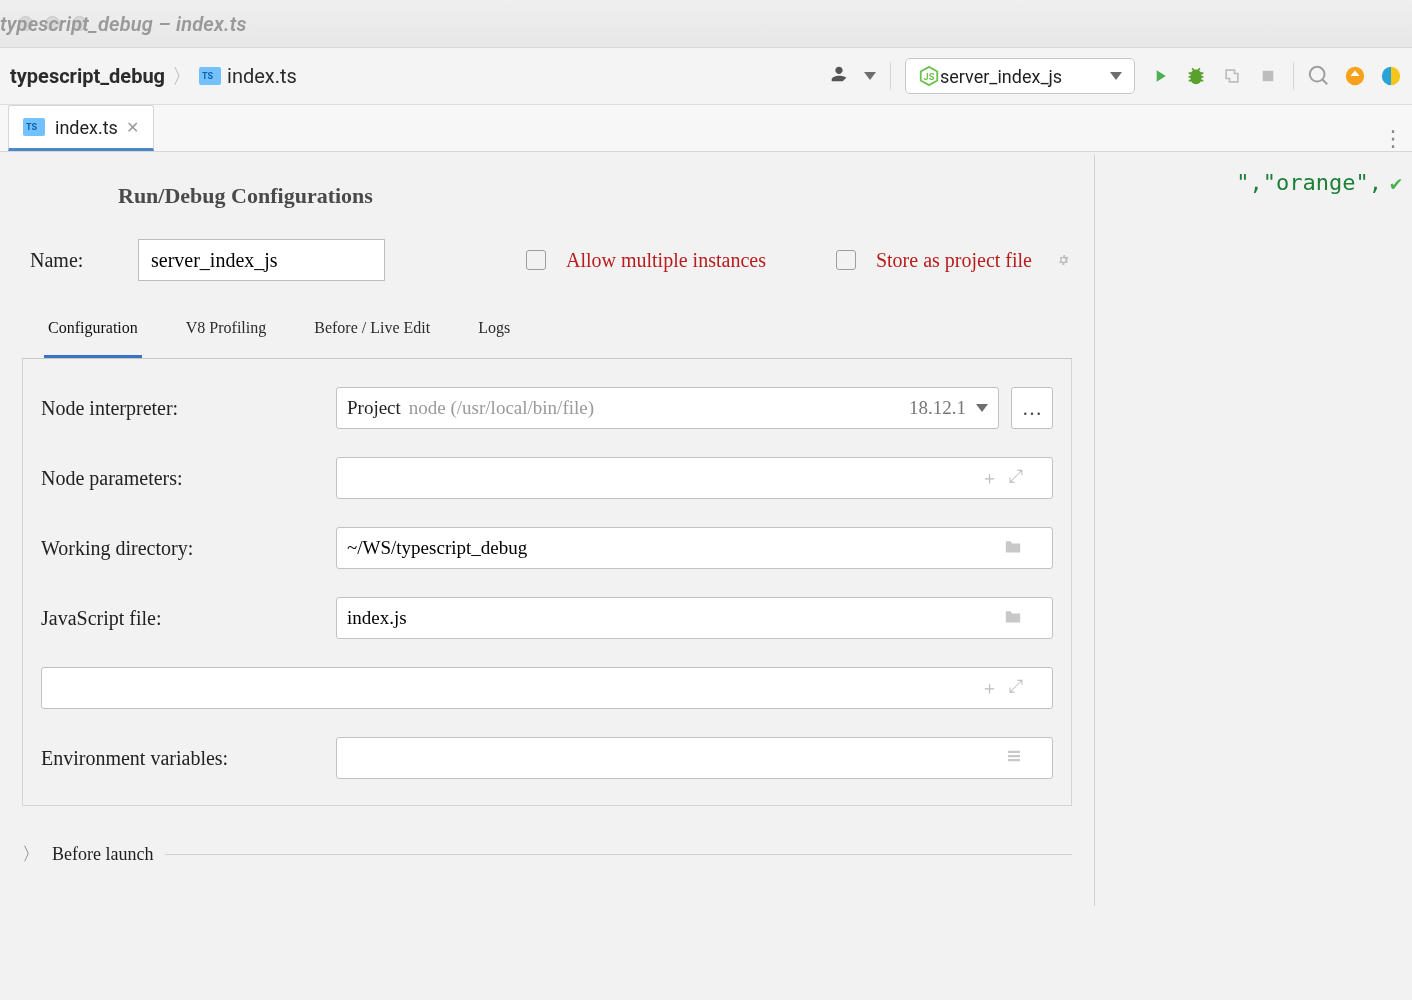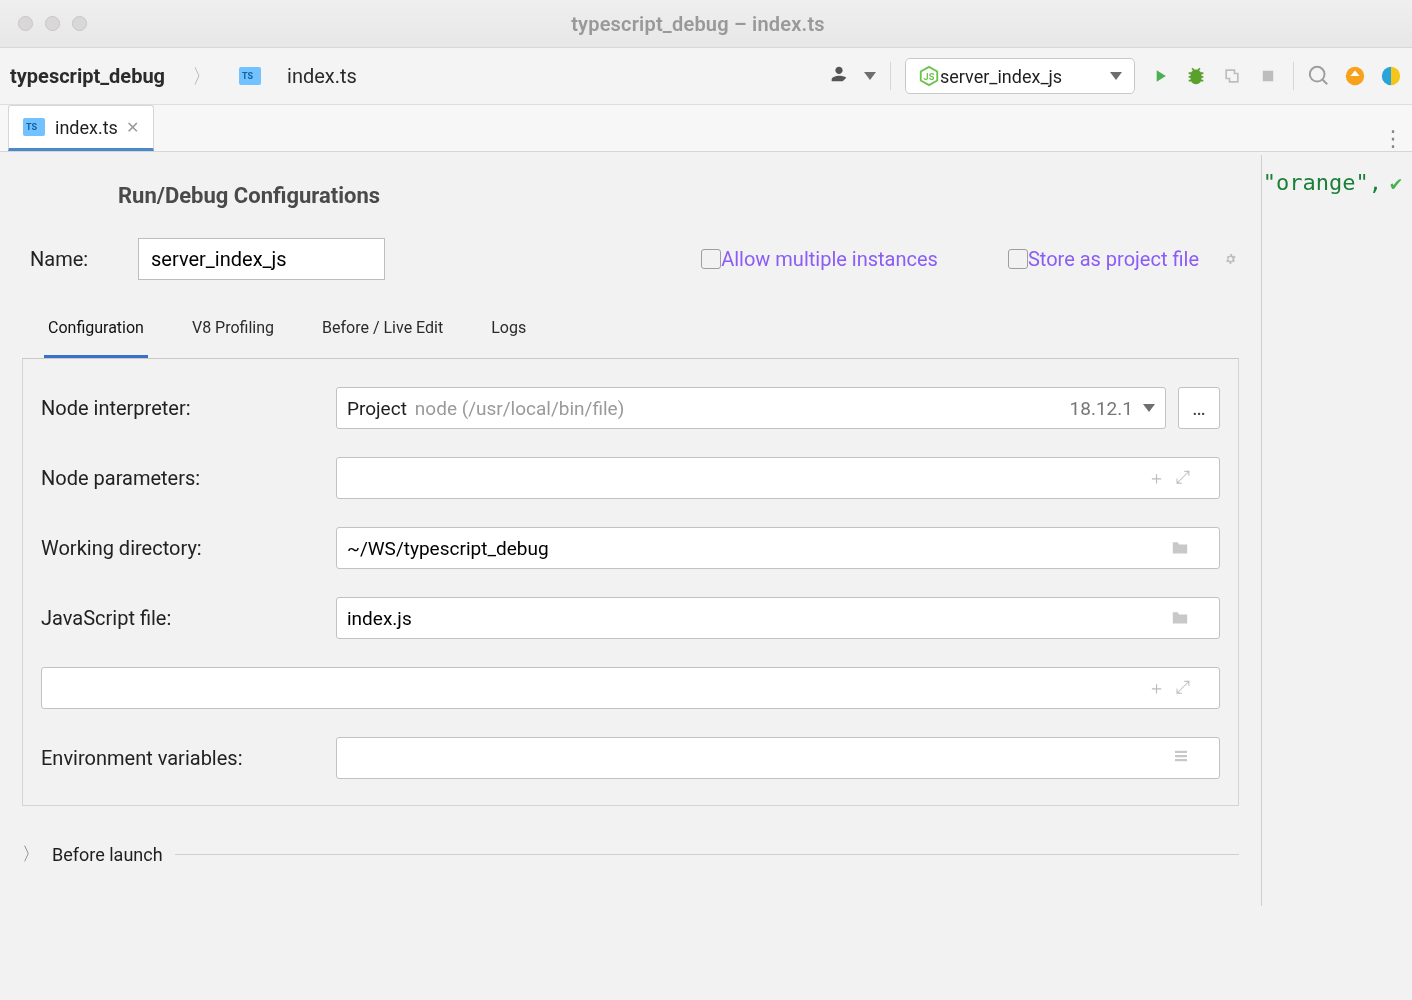--- a/index.html
+++ b/index.html
@@ -14,29 +14,29 @@
   .titlebar {
     height: 48px;
     background: linear-gradient(#f0efef,#e8e7e7);
     border-bottom: 1px solid #d8d8d8;
     display: flex; align-items: center;
     position: relative;
   }
   .traffic-lights { display: flex; gap: 12px; margin-left: 18px; }
   .dot { width: 15px; height: 15px; border-radius: 50%; background: #d9d7d7; border: 1px solid #c7c5c5; }
   .titlebar .title {
-    position:absolute; left:0; right:16px; text-align:center;
-    font-size: 20px; font-weight:600; color:#999; letter-spacing:.2px;
+    position:absolute; left:0; right:16px; 
+    font-size: 20px; font-weight:600; color:#999; letter-spacing:.2px;font-style:italic;
   }
   
   .maintoolbar {
     height: 57px; display:flex; align-items:center; padding:0 10px;
     background:#f4f4f4; border-bottom:1px solid #dedede;
   }
-  .breadcrumb { display:flex; align-items:center; gap:24px; font-size:20px; color:#2b2b2b;}
+  .breadcrumb { display:flex; align-items:center; gap:4px; font-size:20px; color:#2b2b2b;}
   .breadcrumb .proj { font-weight:700; }
   .chevron { color:#b0b0b0; padding:0 3px;}
   .ts-file-icon { width:22px; height:18px; background:#73c1ff; display:inline-block; position:relative; border-radius:2px; margin-right:2px; vertical-align:-2px;}
   .ts-file-icon::after{content:"TS"; position:absolute; font-size:9px; font-weight:700; color:#0b63a6; left:3px; top:4px;}
   .spacer{flex:1;}
   .tb-group{display:flex; align-items:center; gap:14px;}
   .vsep{width:1px; height:28px; background:#d6d6d6;}
   .runconfig-dd{
     height:36px; border:1px solid #c8c8c8; background:#fff; border-radius:5px;
     display:flex; align-items:center; padding:0 12px; min-width:230px;
@@ -60,34 +60,35 @@
   .filetab .close{color:#9a9a9a;font-size:16px;}
   .tabstrip .overflow{margin-left:auto; margin-right:8px; font-size:22px; color:#888;}
   
   .code-behind{
     position:absolute; top:170px; right:10px; font-family:ui-monospace,Menlo,Consolas,monospace;
     font-size:22px; color:#1a7f37; white-space:nowrap; display:flex; align-items:center; gap:8px;
   }
   .green-check{color:#4caf50;font-size:20px;}
   
   .dialog{
-    position:absolute; left:0; top:155px; width:1262px;
+    position:absolute; left:0; top:155px; width:1095px;
     background:#f2f2f2; border-right:1px solid #d0d0d0;
     padding:0 0 40px 0;
+    font-family:Liberation Serif, serif;
   }
   .dialog h2{
     font-size:22px; font-weight:700; color:#4a4a4a; padding:28px 24px 30px 118px;
   }
   .row{display:flex; align-items:center; padding:0 22px 16px 30px; gap:18px;}
   .lbl{font-size:20px; color:#222; min-width:90px;}
   .name-input{
     width:247px; height:42px; border:1px solid #bdbdbd; background:#fff; padding:0 12px;
     font-size:20px; font-family:inherit;
   }
-  .chk{display:flex; align-items:center; gap:0; font-size:20px; color:#8b5cf6;}
+  .chk{display:flex; align-items:center; gap:20px; font-size:20px; color:#b91c1c;}
   .chk-box{width:20px;height:20px;border:1.5px solid #9e9e9e;border-radius:3px;display:inline-block;}
   .gear{color:#bbb;}
   
   .tabs{display:flex; gap:40px; border-bottom:1px solid #c8c8c8; margin:10px 22px 0 22px; padding:0 22px;}
   .tab{padding:12px 4px 18px 4px; font-size:16px; color:#2b2b2b; cursor:pointer;}
   .tab.active{border-bottom:3px solid #3874c6; color:#111;}
   
   .panel{
     margin:0 22px; border:1px solid #d4d4d4; border-top:none; background:#f2f2f2;
     padding:28px 18px 26px 18px;

